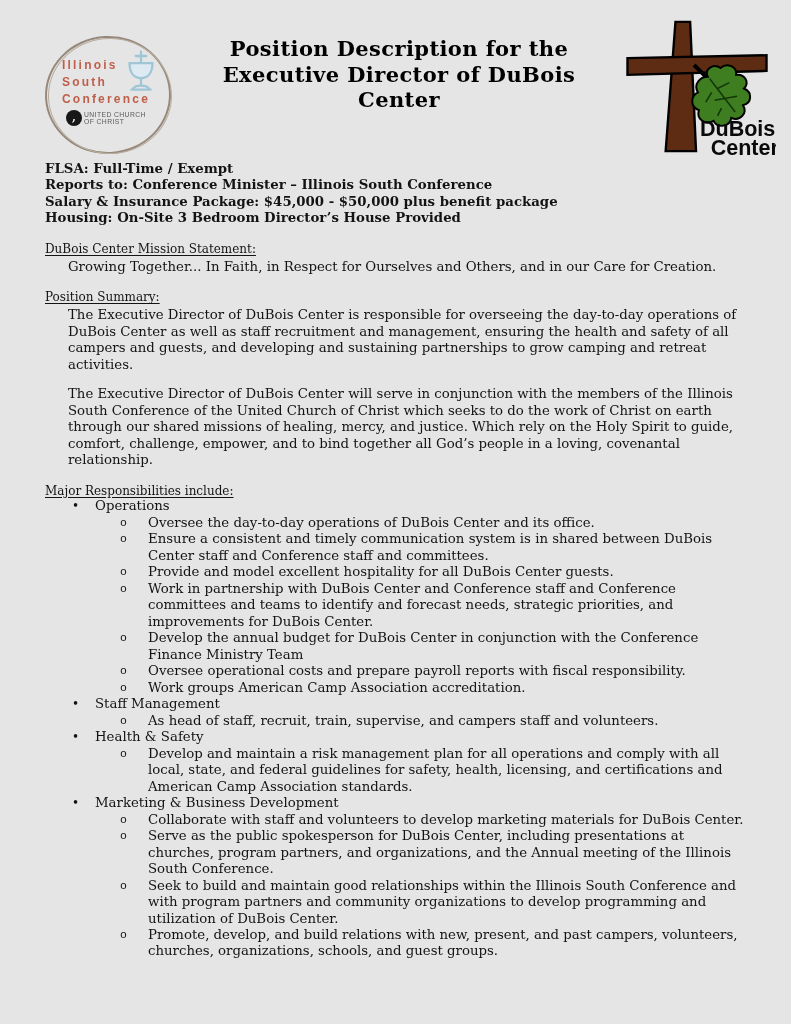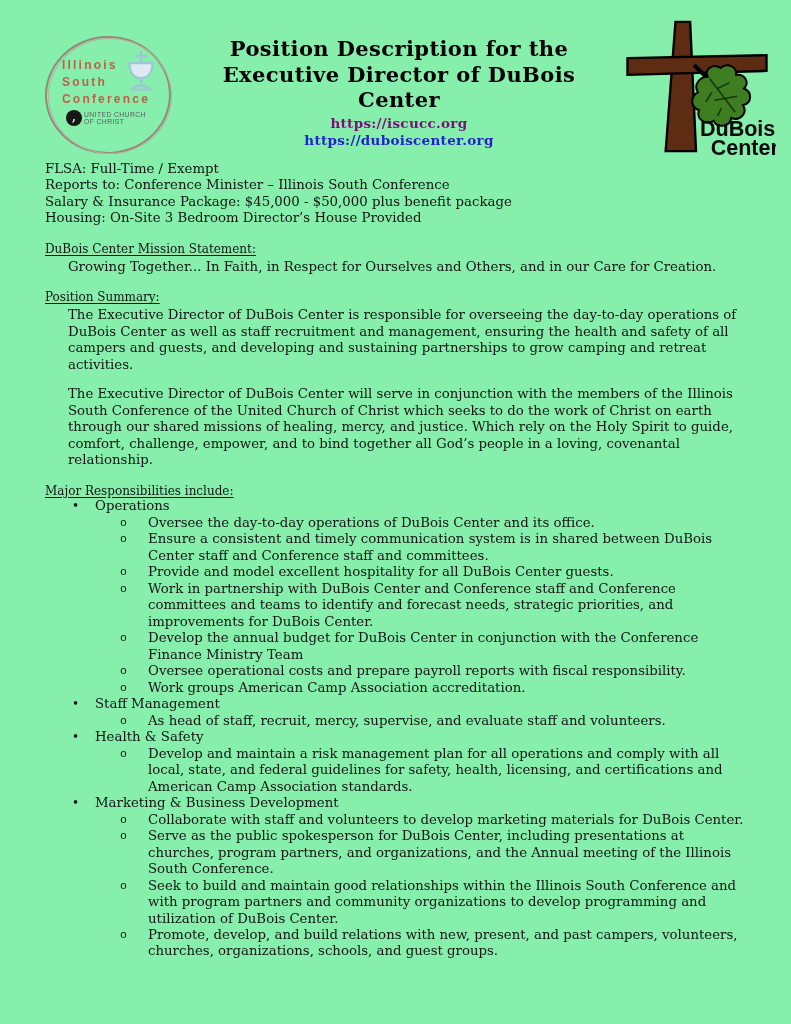--- a/index.html
+++ b/index.html
@@ -1,18 +1,18 @@
 <!DOCTYPE html>
 <html><head>
 <meta charset="utf-8">
 <style>
   * { margin:0; padding:0; box-sizing:border-box; }
   html,body { background:#ffffff; }
   .page {
-    position:relative; width:791px; height:1024px; background:#86efac;
+    position:relative; width:791px; height:1024px; background:#e5e5e5;
     font-family:"DejaVu Serif", serif; color:#131313; overflow:hidden;
   }
 
   
   .isc-logo { position:absolute; left:45px; top:36px; width:126px; height:118px; }
   .isc-ring {
     position:absolute; inset:0; border:2px solid #96897b; border-radius:50%;
     transform:rotate(-3deg);
   }
   .isc-ring::before {
@@ -47,21 +47,21 @@
     text-decoration:underline; text-decoration-thickness:0; text-decoration:none;
   }
 
   .dubois-logo { position:absolute; left:618px; top:18px; width:158px; height:142px; }
 
   
   .content {
     position:absolute; left:45px; top:161px; width:706px;
     font-size:13.3px; line-height:1.24;
   }
-  .meta-line { white-space:nowrap; }
+  .meta-line { white-space:nowrap;font-weight:bold; }
   .section-heading {
     margin-top:15px; font-size:12px; text-decoration:underline;
     text-underline-offset:2px;
   }
   .indent-para { margin-left:23px; margin-top:2px; }
   .para-gap { margin-top:13px; }
 
   .li1 { display:flex; margin-left:27px; }
   .li1 .marker { flex:0 0 23px; font-size:12px; padding-top:1px; }
   .li2 { display:flex; margin-left:75px; }
@@ -95,24 +95,20 @@
         <div>UNITED CHURCH</div>
         <div>OF CHRIST</div>
       </div>
     </div>
   </div>
 
   <div class="title-block">
     <div class="doc-title">
       <div>Position Description for the</div>
       <div>Executive Director of DuBois Center</div>
-    </div>
-    <div class="doc-links">
-      <a href="#" style="color: rgb(125, 12, 125);">https://iscucc.org</a>
-      <a href="#" style="color: rgb(35, 35, 204);">https://duboiscenter.org</a>
     </div>
   </div>
 
   <div class="dubois-logo">
     <svg width="158" height="142" viewBox="0 0 158 145">
       <g stroke="#000000" stroke-width="2.4" stroke-linejoin="miter">
         <polygon points="57,4 72,4 78,136 47,136" style="fill: rgb(94, 44, 18);"></polygon>
         <polygon points="8,41 150,38 150,54 8,58" style="fill: rgb(94, 44, 18);"></polygon>
       </g>
       <g>
@@ -184,21 +180,21 @@
       <span class="marker">o</span>
       <span class="txt">Work groups American Camp Association accreditation.</span>
     </div>
 
     <div class="li1">
       <span class="marker">•</span>
       <span class="txt">Staff Management</span>
     </div>
     <div class="li2">
       <span class="marker">o</span>
-      <span class="txt">As head of staff, recruit, mercy, supervise, and evaluate staff and volunteers.</span>
+      <span class="txt">As head of staff, recruit, train, supervise, and campers staff and volunteers.</span>
     </div>
 
     <div class="li1">
       <span class="marker">•</span>
       <span class="txt">Health &amp; Safety</span>
     </div>
     <div class="li2">
       <span class="marker">o</span>
       <span class="txt">Develop and maintain a risk management plan for all operations and comply with all local, state, and federal guidelines for safety, health, licensing, and certifications and American Camp Association standards.</span>
     </div>

